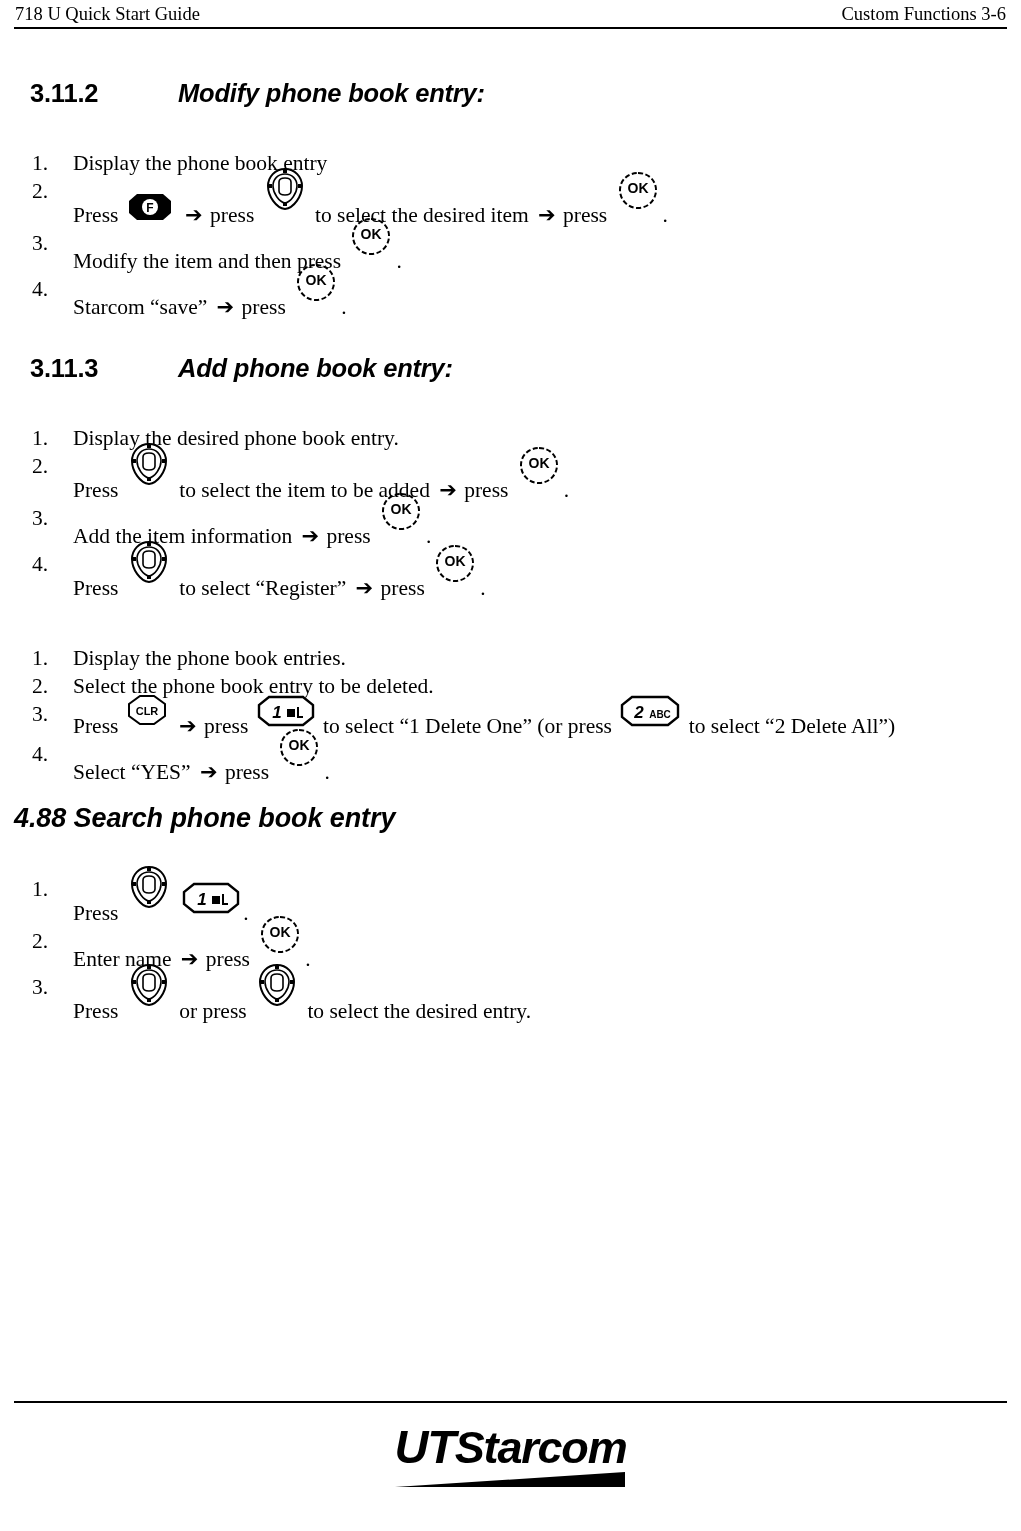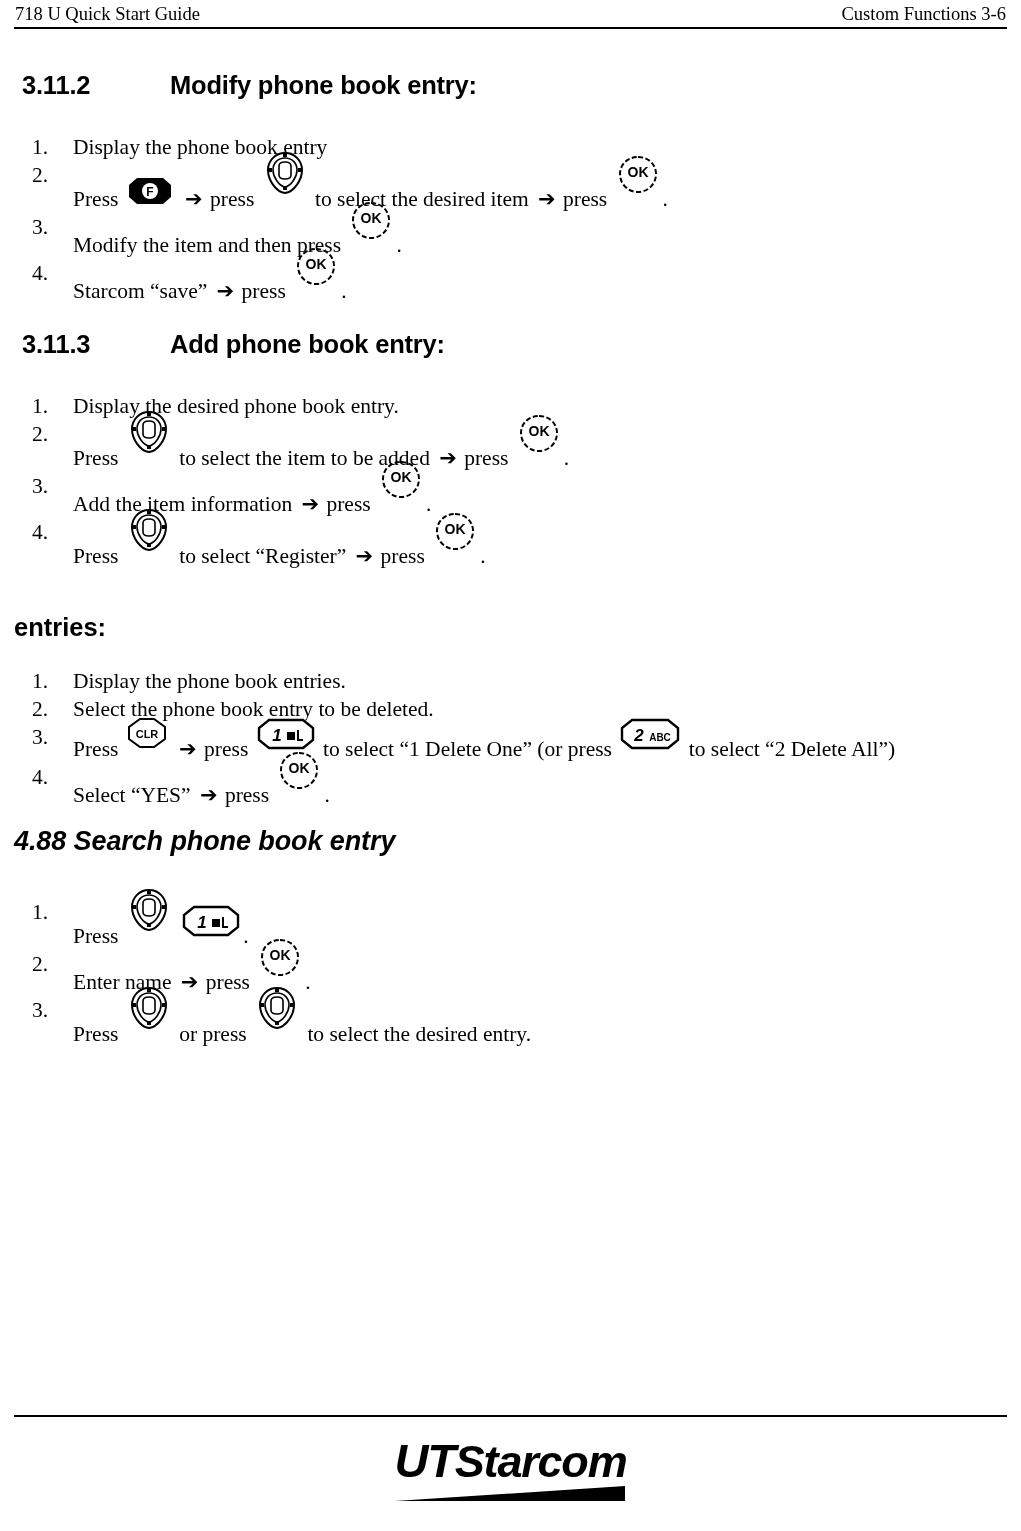--- a/index.html
+++ b/index.html
@@ -35,28 +35,28 @@
   }
   .header-rule {
     border-bottom: 2px solid #000;
     margin: 0 0 0 0;
   }
   .heading3 {
     font-family: "Liberation Sans", sans-serif;
     font-weight: bold;
     font-size: 25.5px;
     letter-spacing: -0.2px;
-    margin: 8px;
+    margin: 16px;
     display: flex;
   }
   .heading3 .num {
     width: 148px;
     flex: 0 0 148px;
   }
-  .heading3 .txt { flex: 1 1 auto; }
+  .heading3 .txt { flex: 1 1 auto; font-style: italic; }
 
   .heading3.justify .txt {
     text-align: justify;
     text-align-last: justify;
   }
   .heading3-cont {
     font-family: "Liberation Sans", sans-serif;
     font-weight: bold;
     font-size: 25.5px;
     margin: 0;
@@ -157,21 +157,21 @@
     font-weight: bold;
     font-size: 21px;
     padding: 0 2px;
   }
 
   
   .footer {
     position: absolute;
     left: 14px;
     right: 14px;
-    bottom: 10px;
+    bottom: 24px;
   }
   .footer-rule {
     border-top: 2px solid #000;
     margin-bottom: 20px;
   }
   .logo-wrap {
     text-align: center;
     position: relative;
     height: 84px;
   }
@@ -295,21 +295,20 @@
                 <rect x="19" y="35" width="4" height="4" fill="#000"></rect>
                 <rect x="4" y="17" width="4" height="4" fill="#000"></rect>
                 <rect x="34" y="17" width="4" height="4" fill="#000"></rect>
               </svg></span><span> to select “Register”</span><span class="arrow"> ➔</span><span> press</span> <span class="key key-ok"><svg width="44" height="40" viewBox="0 0 44 40">
                 <path d="M22 2 C33 2 40 10 40 19 C40 29 32 37 22 37 C12 37 4 29 4 19 C4 10 11 2 22 2 Z" fill="none" stroke="#000" stroke-width="2" stroke-dasharray="5 2.5"></path>
                 <text x="22" y="22" font-family="Liberation Sans, sans-serif" font-size="14" font-weight="bold" text-anchor="middle" fill="#000">OK</text>
               </svg></span><span>.</span></span>
         </li>
       </ol>
       <div class="gap-sm"></div>
-      <div class="heading3-cont">entries:</div>
       <div class="gap-md"></div>
       <ol class="steps spaced">
         <li>
           <span class="marker">1.</span>
           <span class="step-body"><span>Display the phone book entries.</span></span>
         </li>
         <li>
           <span class="marker">2.</span>
           <span class="step-body"><span>Select the phone book entry to be deleted.</span></span>
         </li>

